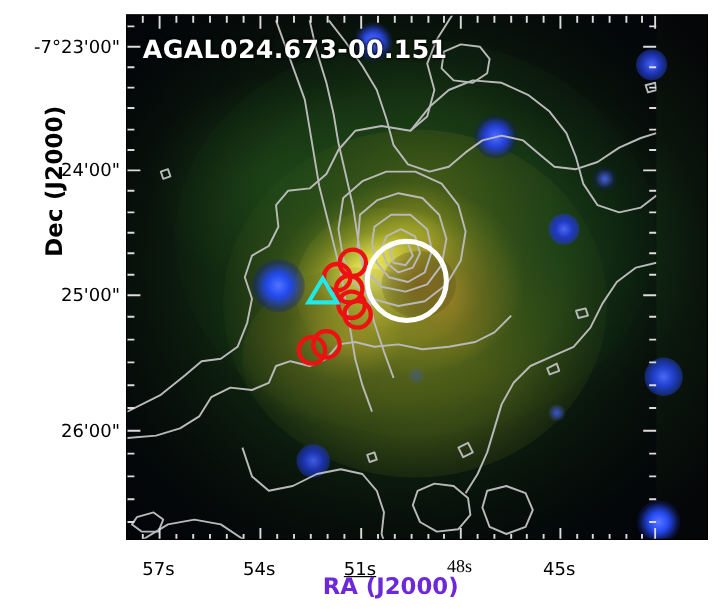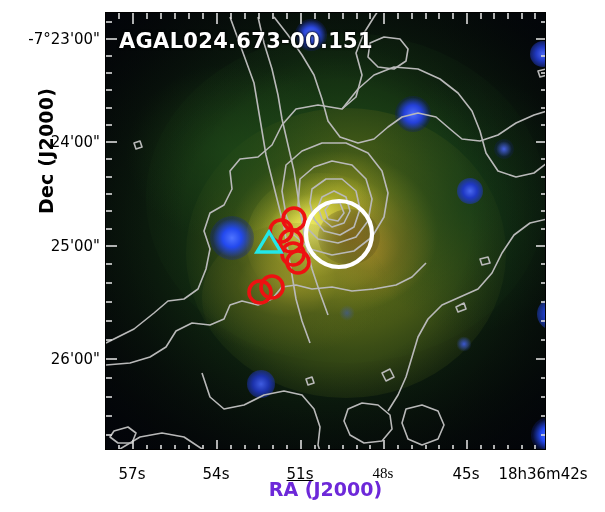--- a/index.html
+++ b/index.html
@@ -23,21 +23,21 @@
     font-size:15px;color:#000;white-space:nowrap;
   }
   .ytickwrap{position:absolute;left:0;top:0;width:100px;height:512px;}
   .xtick{
     position:absolute;top:465px;font-size:15px;color:#000;
     white-space:nowrap;transform:translateX(-50%);
   }
 
   
   #panel{
-    position:absolute;left:105px;top:12px;width:441px;height:438px;
+    position:absolute;left:105px;top:12px;width:485px;height:438px;
     background:#050608;overflow:hidden;
     border:1px solid #000;box-sizing:border-box;
   }
   #sky{position:absolute;inset:0;}
   .blob{position:absolute;border-radius:50%;}
   .star{position:absolute;border-radius:50%;}
 
   .title{
     position:absolute;left:13px;top:16px;
     font-size:21px;font-weight:bold;color:#fff;
@@ -58,21 +58,20 @@
     <div class="ytick" style="top:350px;">26'00"</div>
   </div>
 
   <div class="ylabel">Dec (J2000)</div>
 
   <div class="xtick" style="left:132px;">57s</div>
   <div class="xtick" style="left:216px;">54s</div>
   <div class="xtick" style="left:300px;text-decoration:underline;">51s</div>
   <div class="xtick" style="left:383px;font-family:Liberation Serif, serif;">48s</div>
   <div class="xtick" style="left:466px;text-align:center;">45s</div>
-  <div class="xtick" style="left:543px;transform:translateX(-50%);">18h36m42s</div>
 
   <div class="xlabel">RA (J2000)</div>
 
   <div id="panel">
 
     <div id="sky">
 
       <div class="blob" style="left:-60px;top:-60px;width:560px;height:560px;border-radius:0;
                   background:radial-gradient(ellipse 58% 52% at 52% 48%, rgba(30,70,22,0.95) 0%, rgba(16,40,16,0.8) 55%, rgba(4,8,8,0) 100%);"></div>
       <div class="blob" style="left:40px;top:20px;width:400px;height:330px;

